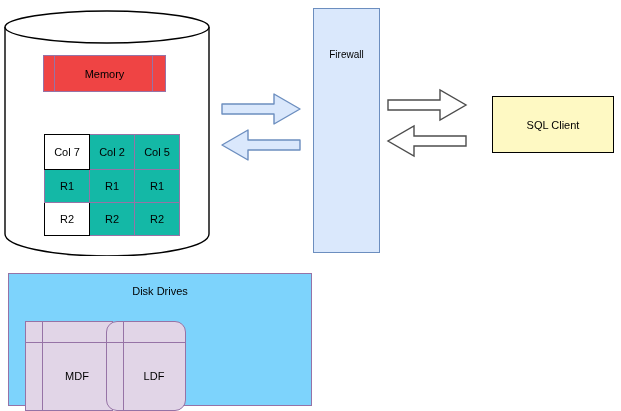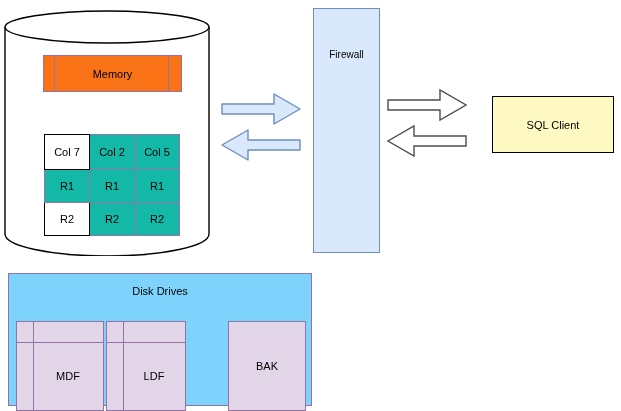--- a/index.html
+++ b/index.html
@@ -25,23 +25,23 @@
     top: 6px;
     width: 208px;
     height: 250px;
   }
 
   
   .memory {
     position: absolute;
     left: 43px;
     top: 55px;
-    width: 139px;
+    width: 123px;
     height: 37px;
-    background: #f97316;
+    background: #ef4444;
     border: 1.3px solid #9673a6;
     box-sizing: border-box;
   }
   .memory .divider {
     position: absolute;
     top: 0;
     bottom: 0;
     width: 0;
     border-left: 1.3px solid #9673a6;
   }
@@ -177,22 +177,22 @@
     display: flex;
     align-items: center;
     justify-content: center;
     font-size: 11px;
     color: #000000;
   }
   .diskfile.plain .label {
     left: 0;
     top: 0;
   }
-  .diskfile.mdf { left: 7px;  width: 88px; }
-  .diskfile.ldf { left: 97px; width: 80px; }
+  .diskfile.mdf { left: 16px;  width: 88px; }
+  .diskfile.ldf { left: 97px; width: 80px; border-radius: 11px; }
   .diskfile.bak { left: 219px; width: 78px; }
 </style>
 </head>
 <body>
 
 <div id="canvas">
 
   <svg class="cylinder-svg" viewBox="0 0 208 250" preserveAspectRatio="none" aria-hidden="true">
     <path d="M 2,21 L 2,228 A 102,22 0 0 0 206,228 L 206,21" fill="#ffffff" stroke="#000000" stroke-width="1.4"></path>
     <ellipse cx="104" cy="21" rx="102" ry="16" fill="#ffffff" stroke="#000000" stroke-width="1.4"></ellipse>
@@ -252,18 +252,15 @@
       <div class="h-line"></div>
       <div class="label">MDF</div>
     </div>
 
     <div class="diskfile ldf">
       <div class="v-line"></div>
       <div class="h-line"></div>
       <div class="label">LDF</div>
     </div>
 
-    <div class="diskfile bak plain">
-      <div class="label">BAK</div>
-    </div>
   </div>
 
 </div>
 
 </body></html>

